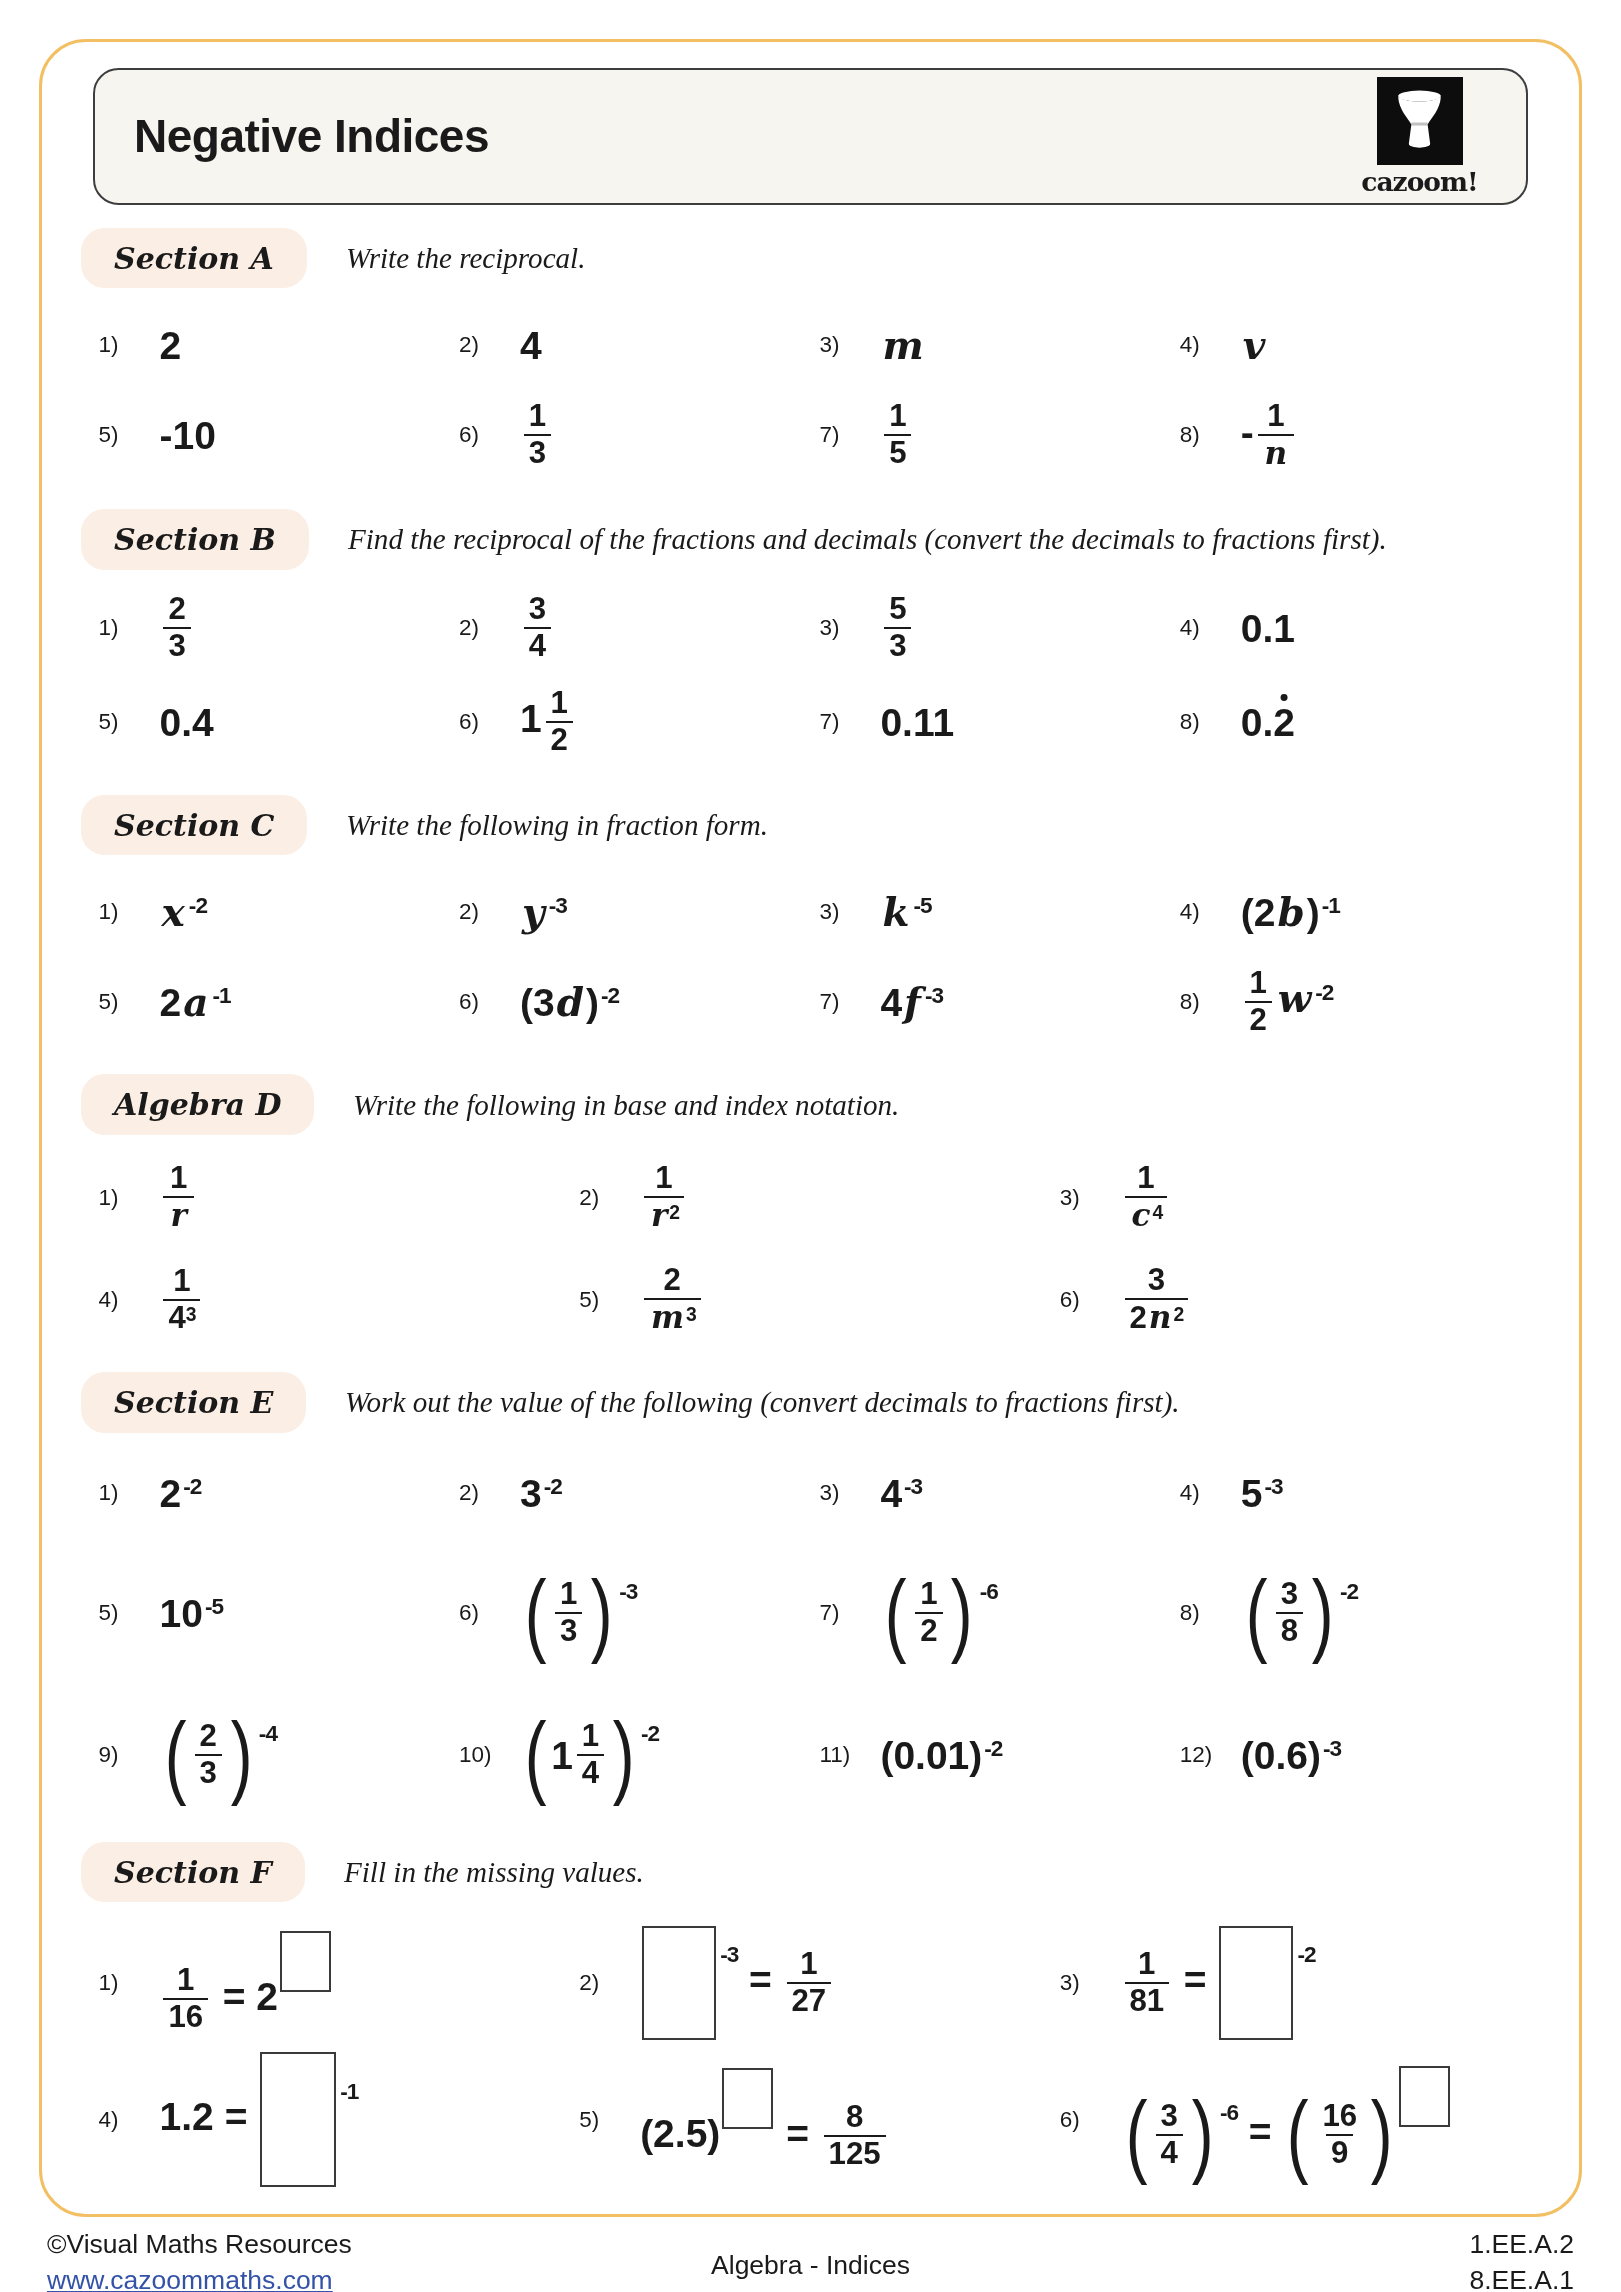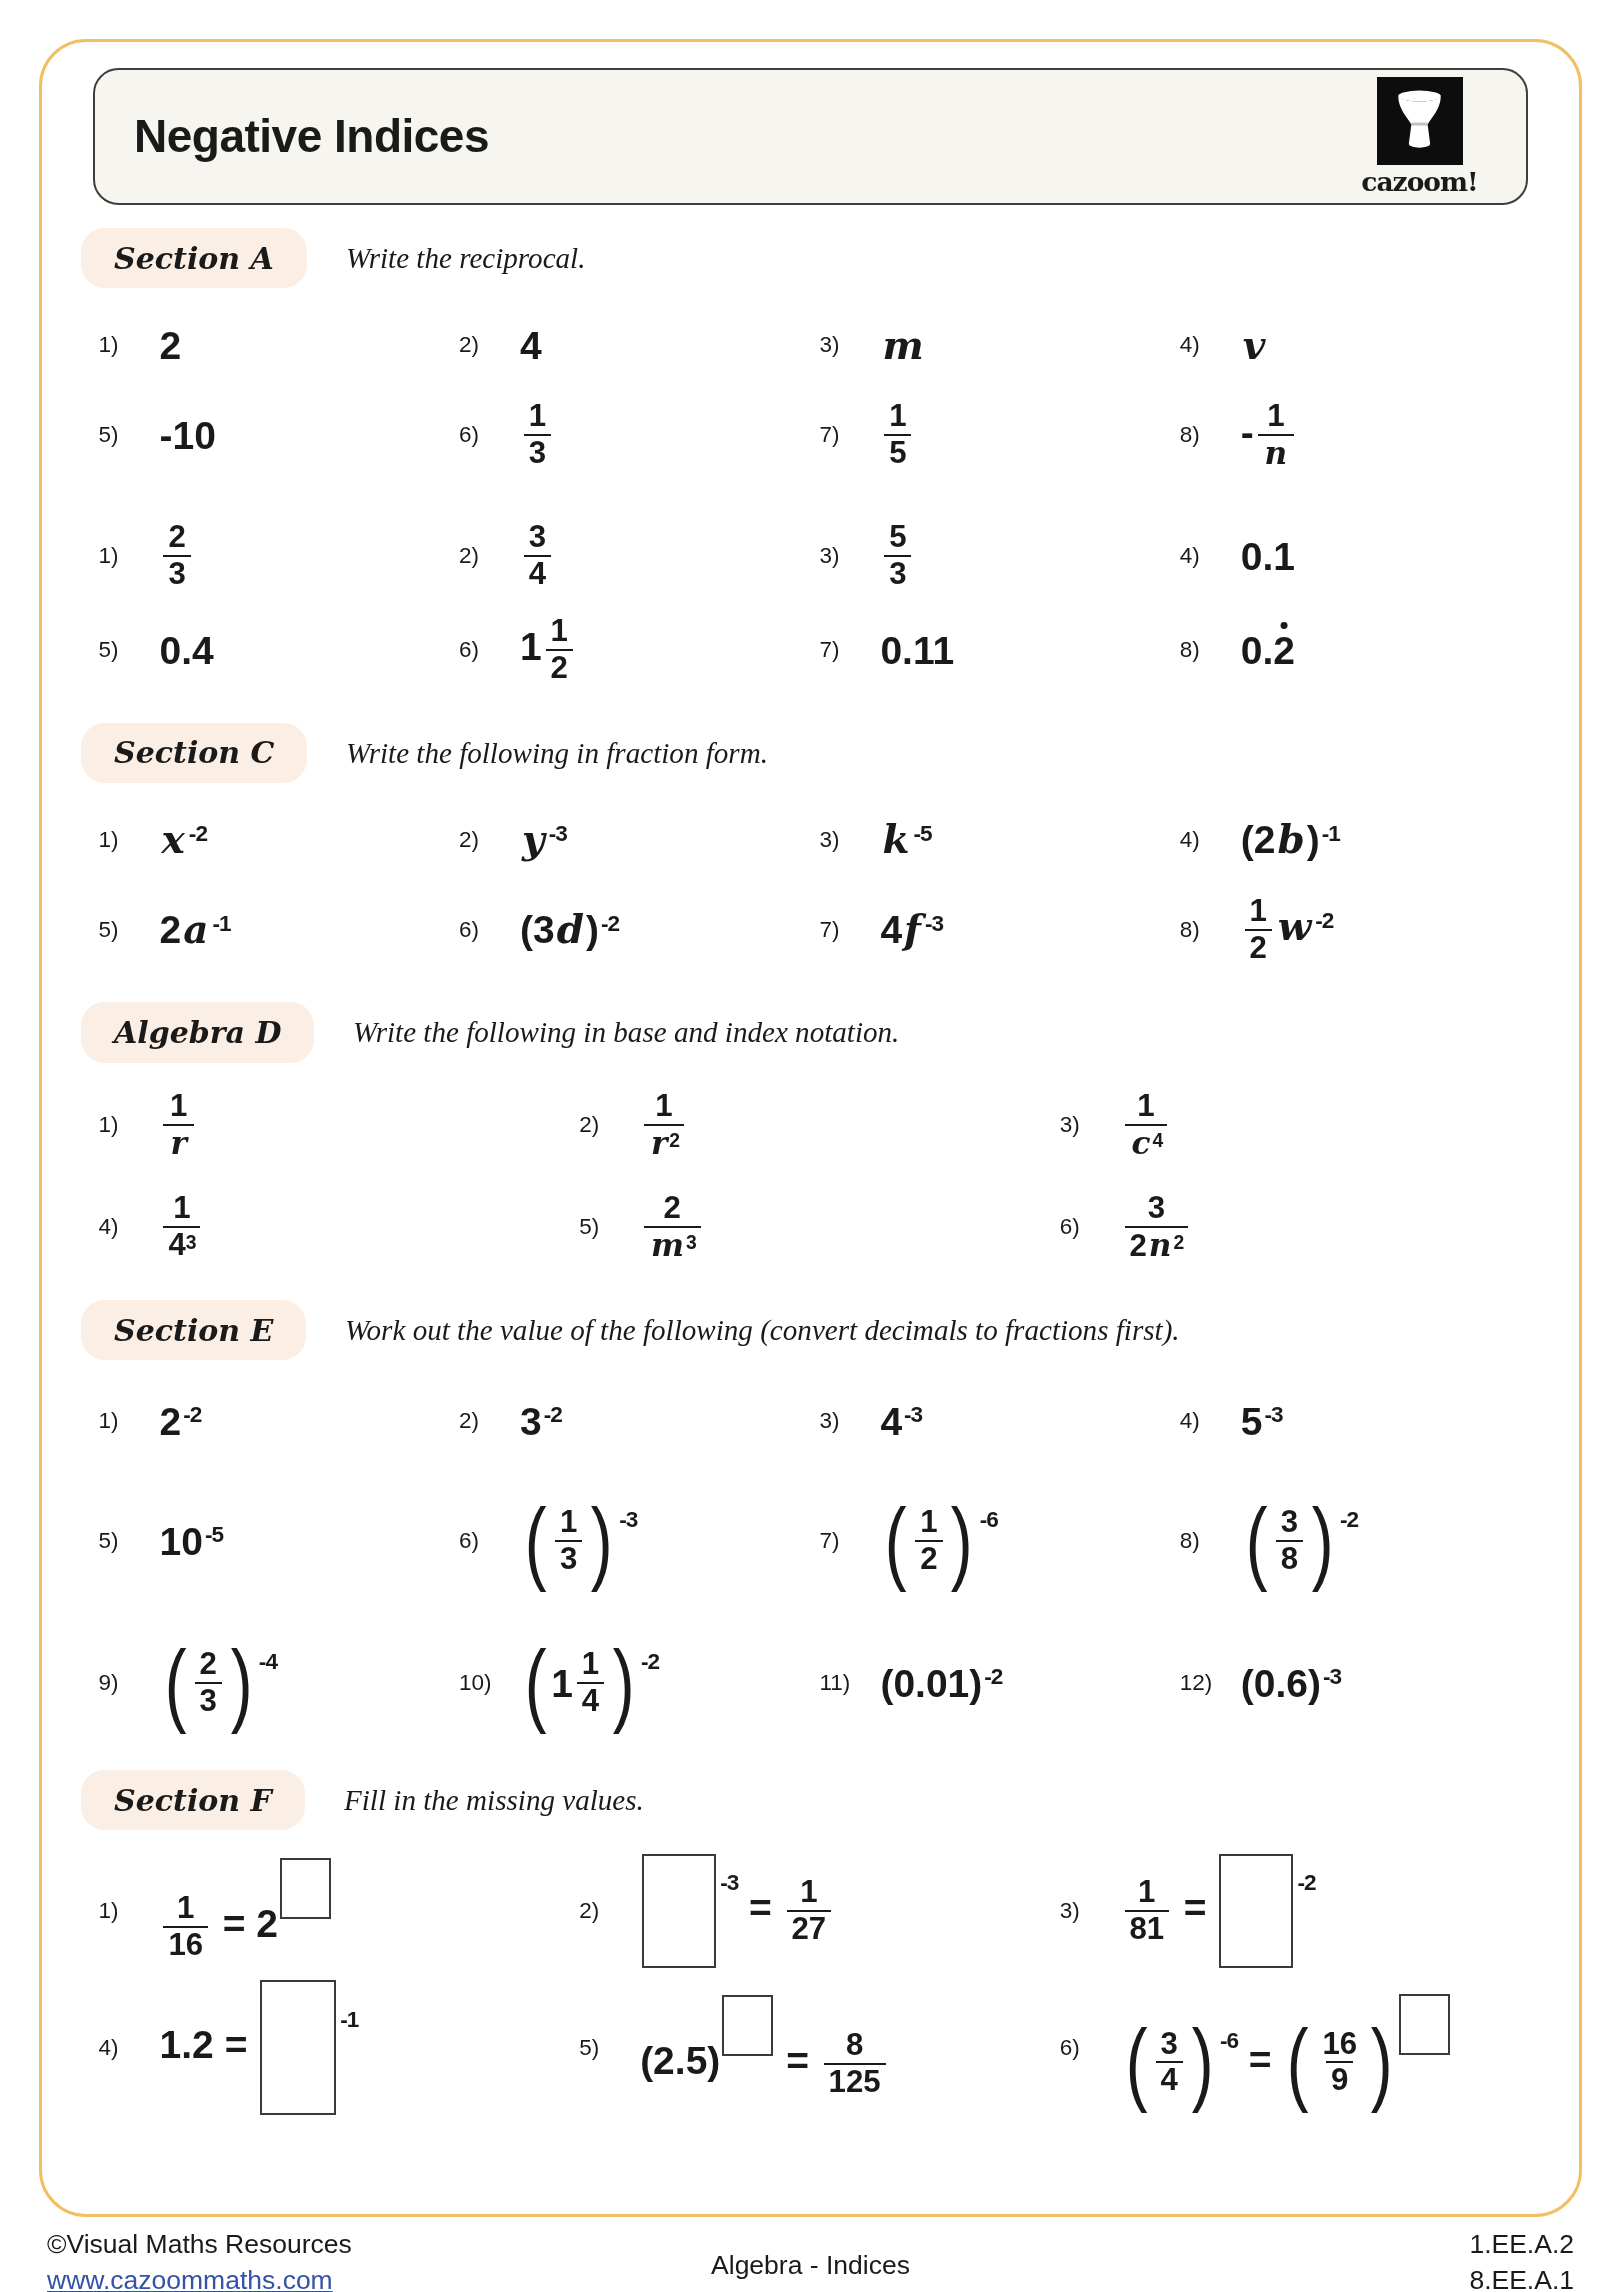--- a/index.html
+++ b/index.html
@@ -136,20 +136,24 @@
     <span class="pnum">8)</span>
     <span class="math"><span class="tk">-</span><span class="frac">
                   <span class="num"><span class="tk">1</span></span>
                   <span class="den"><span class="vi">n</span></span>
                 </span></span>
   </div>
 </div>
   </div>
 
   <div class="section sec-b">
+    <div class="sechead">
+      <span class="pill">Section B</span>
+      <span class="instr">Find the reciprocal of the fractions and decimals (convert the decimals to fractions first).</span>
+    </div>
     <div class="probgrid" style="grid-template-columns: repeat(4, 1fr);">
   <div class="cell">
     <span class="pnum">1)</span>
     <span class="math"><span class="frac">
                   <span class="num"><span class="tk">2</span></span>
                   <span class="den"><span class="tk">3</span></span>
                 </span></span>
   </div>
 
   <div class="cell">

